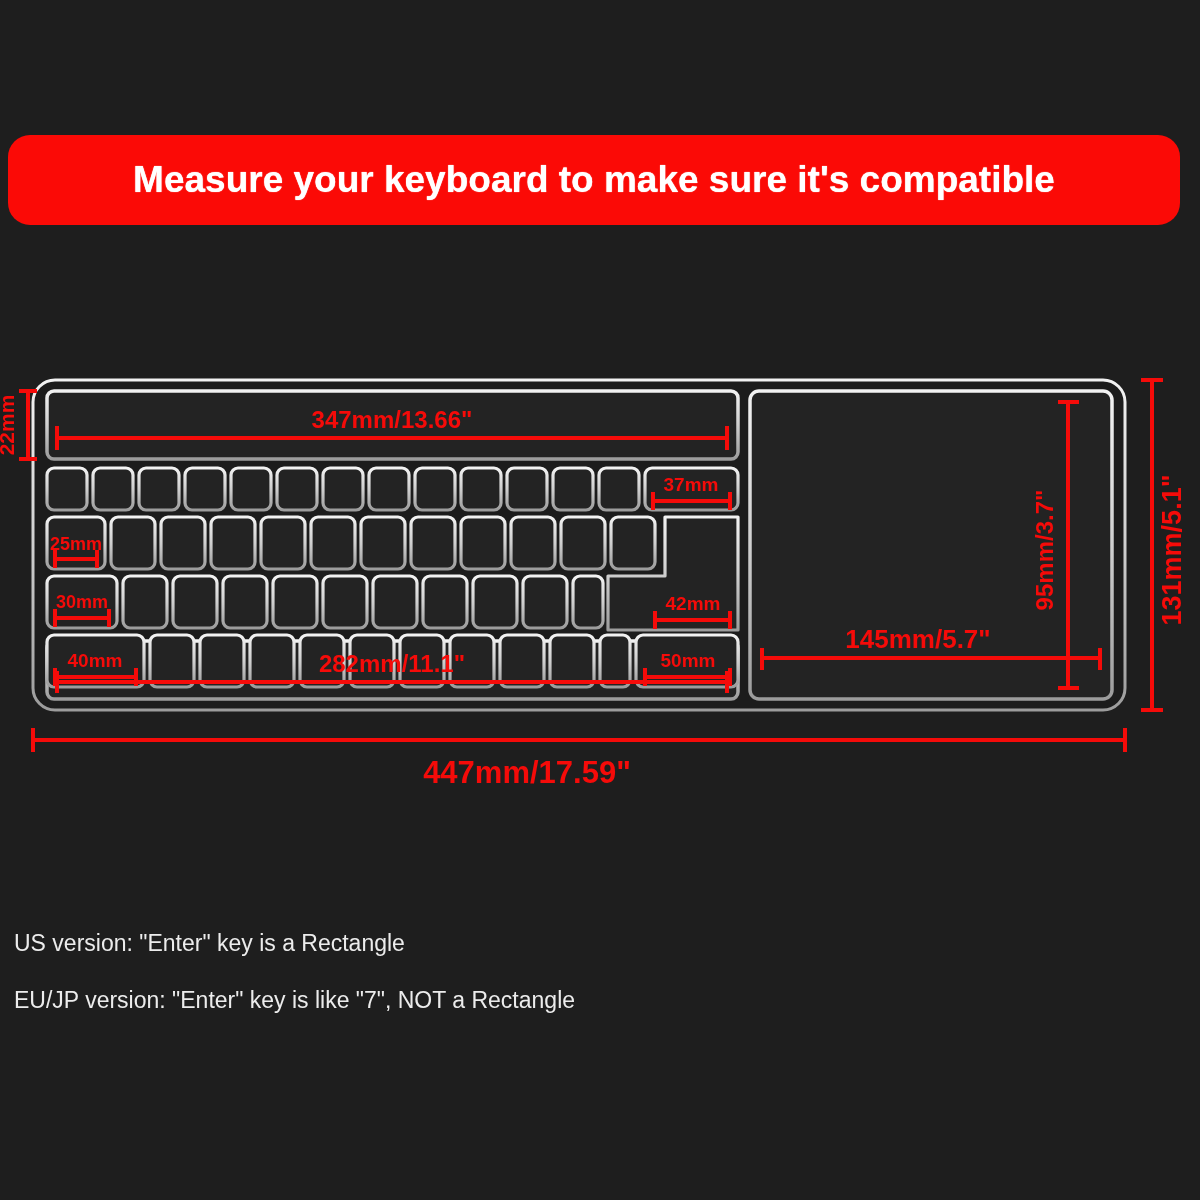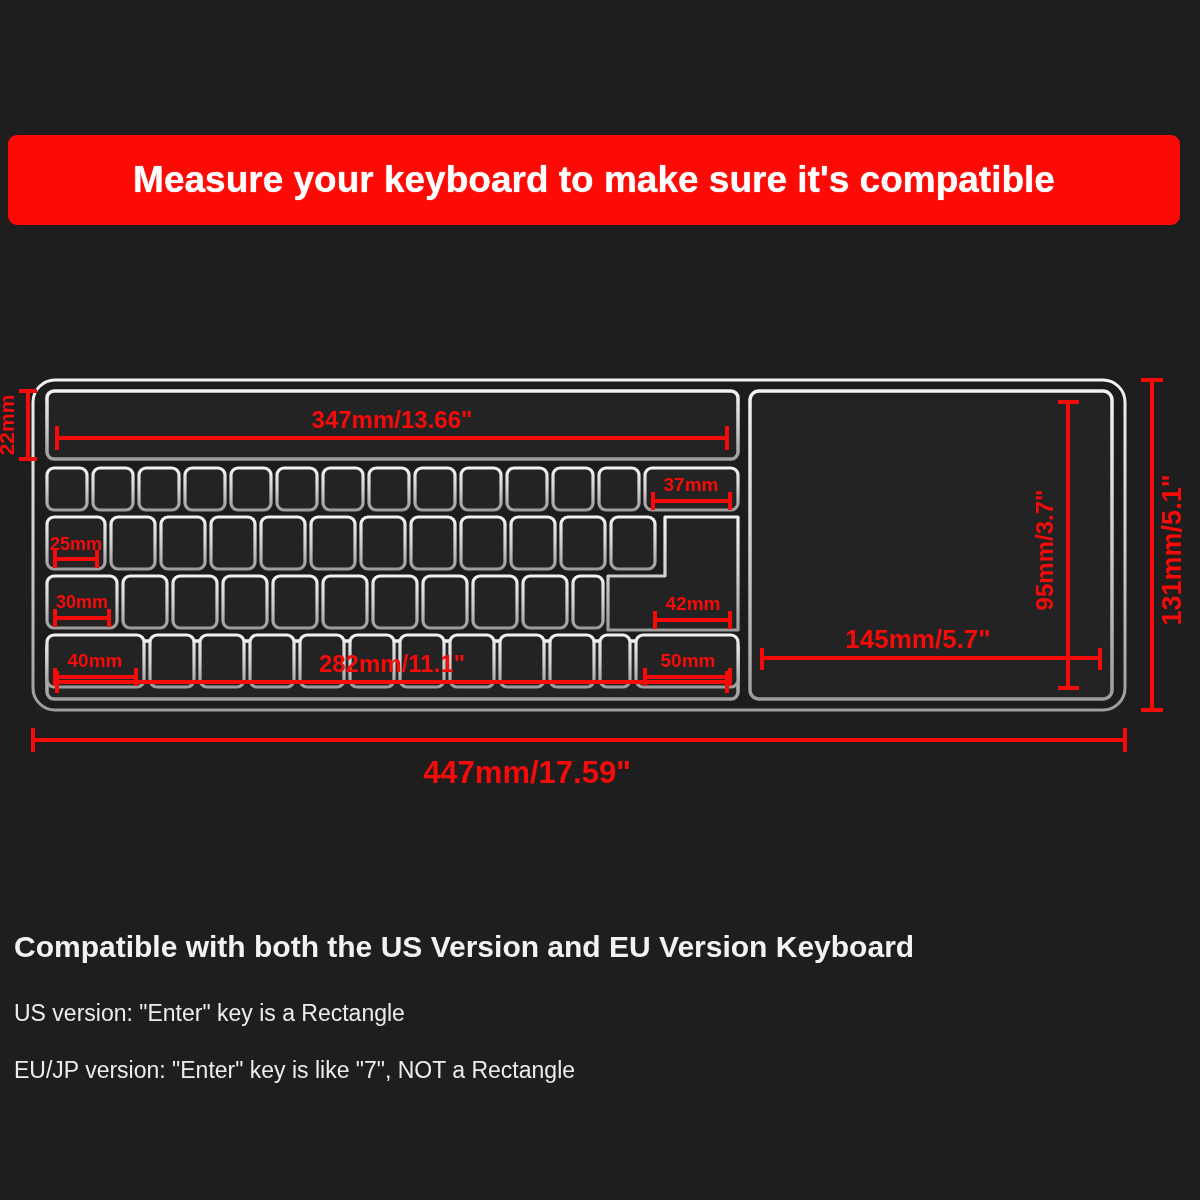--- a/index.html
+++ b/index.html
@@ -6,21 +6,21 @@
   body{
     width:1200px;height:1200px;
     background:#1e1e1e;
     font-family:"Liberation Sans", sans-serif;
     overflow:hidden;
     position:relative;
   }
   
   .banner{
     position:absolute;left:8px;top:135px;width:1172px;height:90px;
-    background:#fb0a06;border-radius:9px;
+    background:#fb0a06;border-radius:22px;
     display:flex;align-items:center;justify-content:center;
   }
   .banner-text{
     color:#ffffff;font-weight:bold;font-size:37px;letter-spacing:0px;
     white-space:nowrap;
     text-shadow:0 0 1px #ffffff;
   }
 
   
   .diagram{
@@ -209,16 +209,15 @@
     <text x="1053" y="190" font-size="24" transform="rotate(-90 1053 190)">95mm/3.7"</text>
 
     <text x="1181" y="190" font-size="27" transform="rotate(-90 1181 190)">131mm/5.1"</text>
 
     <text x="527" y="423" font-size="31">447mm/17.59"</text>
   </g>
 </svg>
 </div>
 
 <div class="footer">
-  <p class="f-head">Compatible with both the US Version and EU Version Keyboard</p>
   <p class="f-line">US version: "Enter" key is a Rectangle</p>
   <p class="f-line">EU/JP version: "Enter" key is like "7", NOT a Rectangle</p>
 </div>
 
 </body></html>

